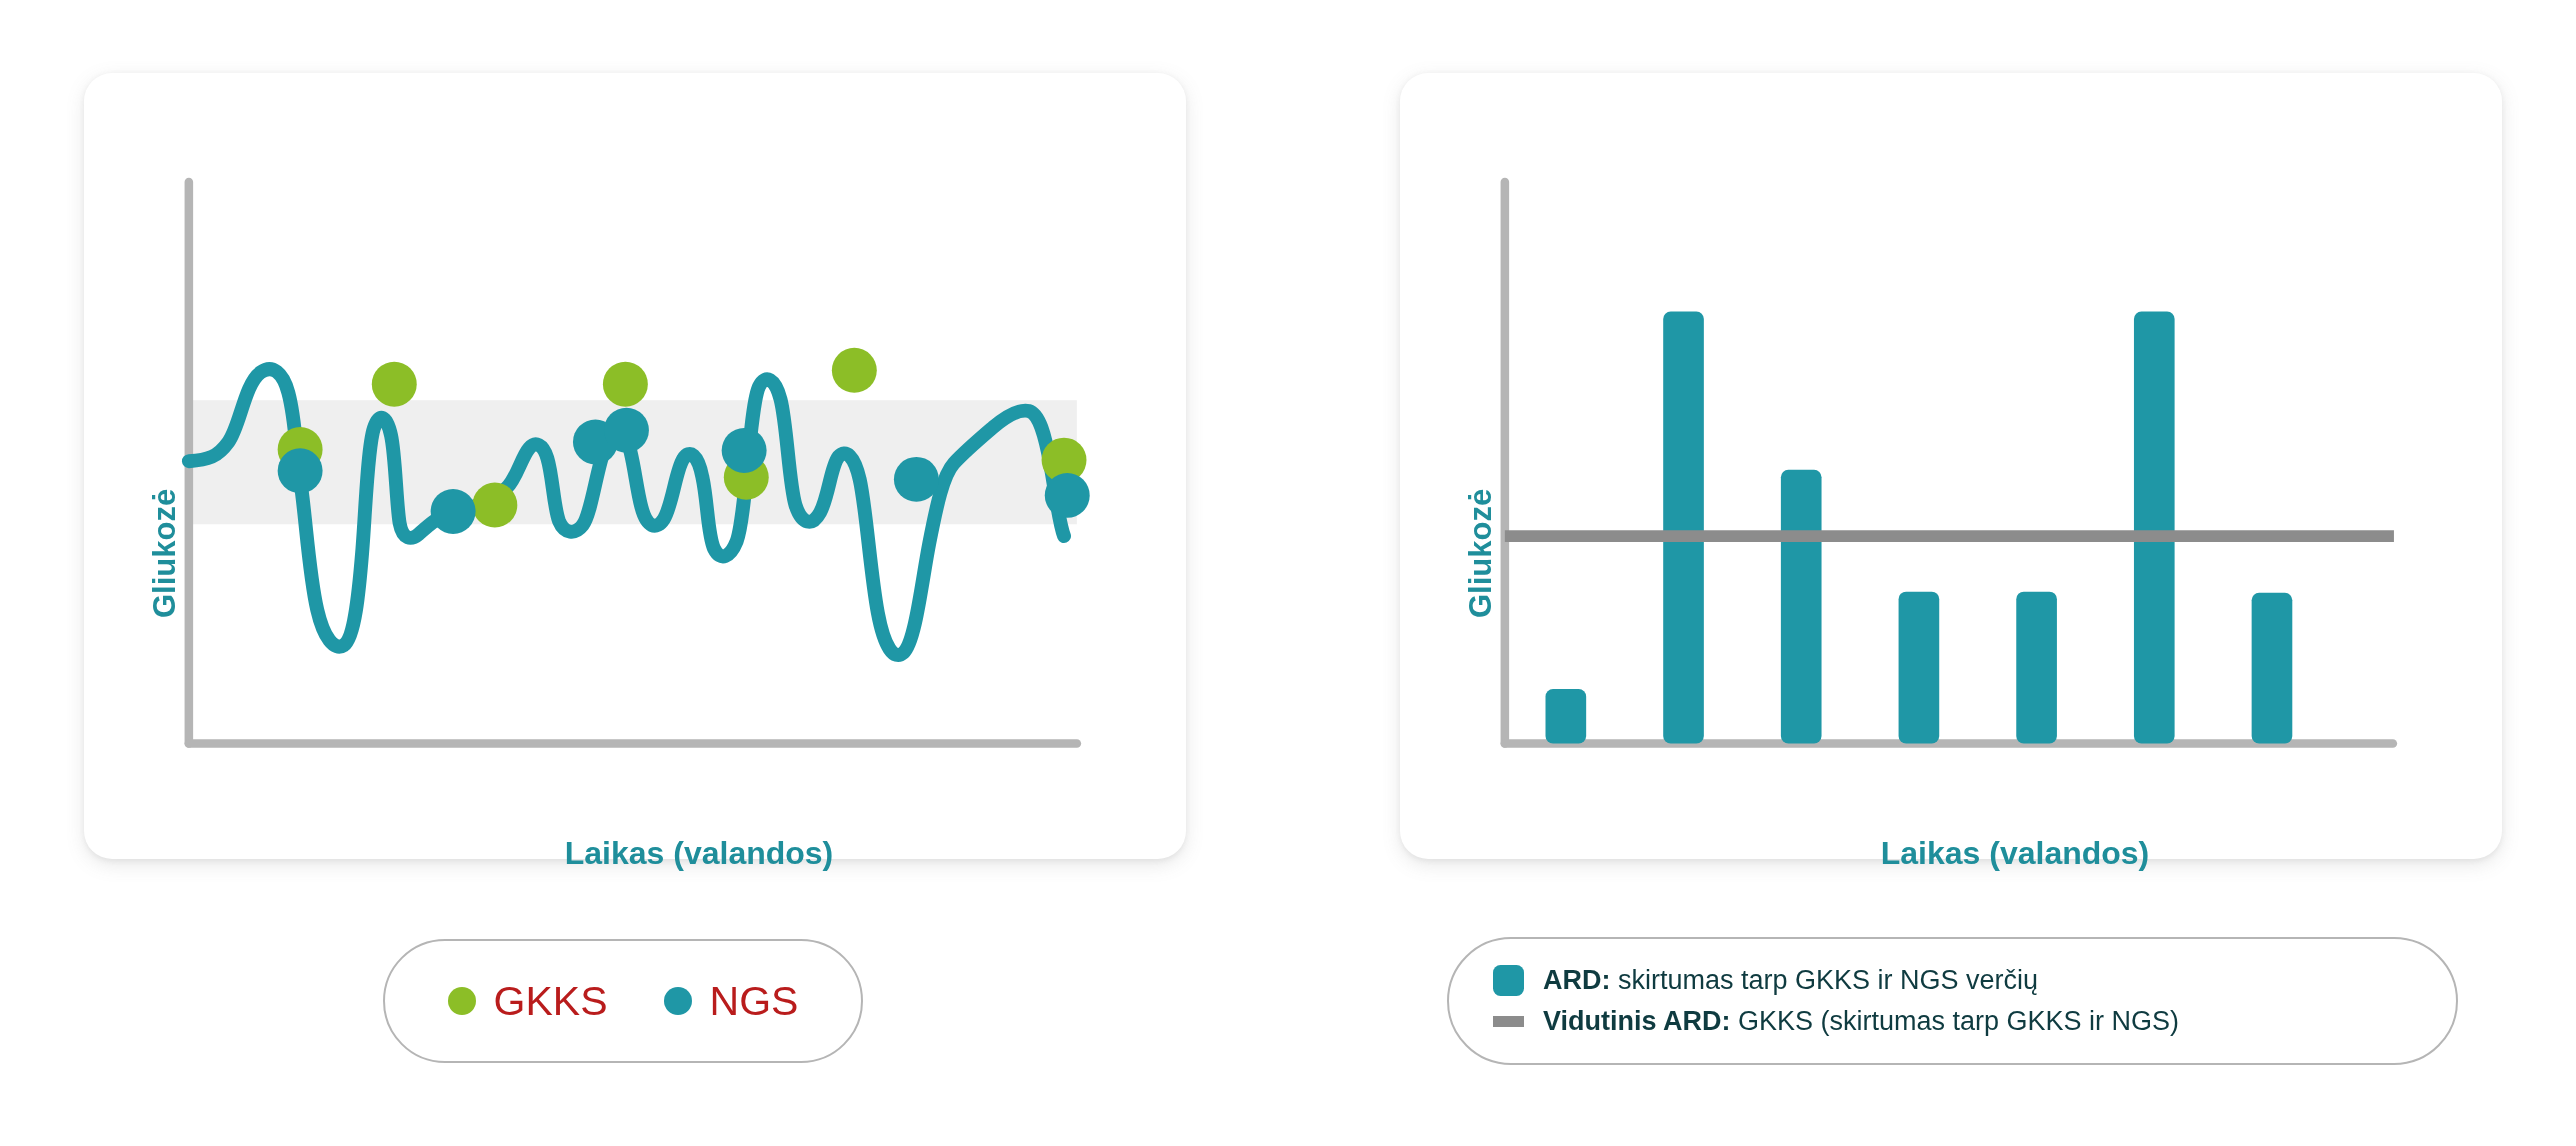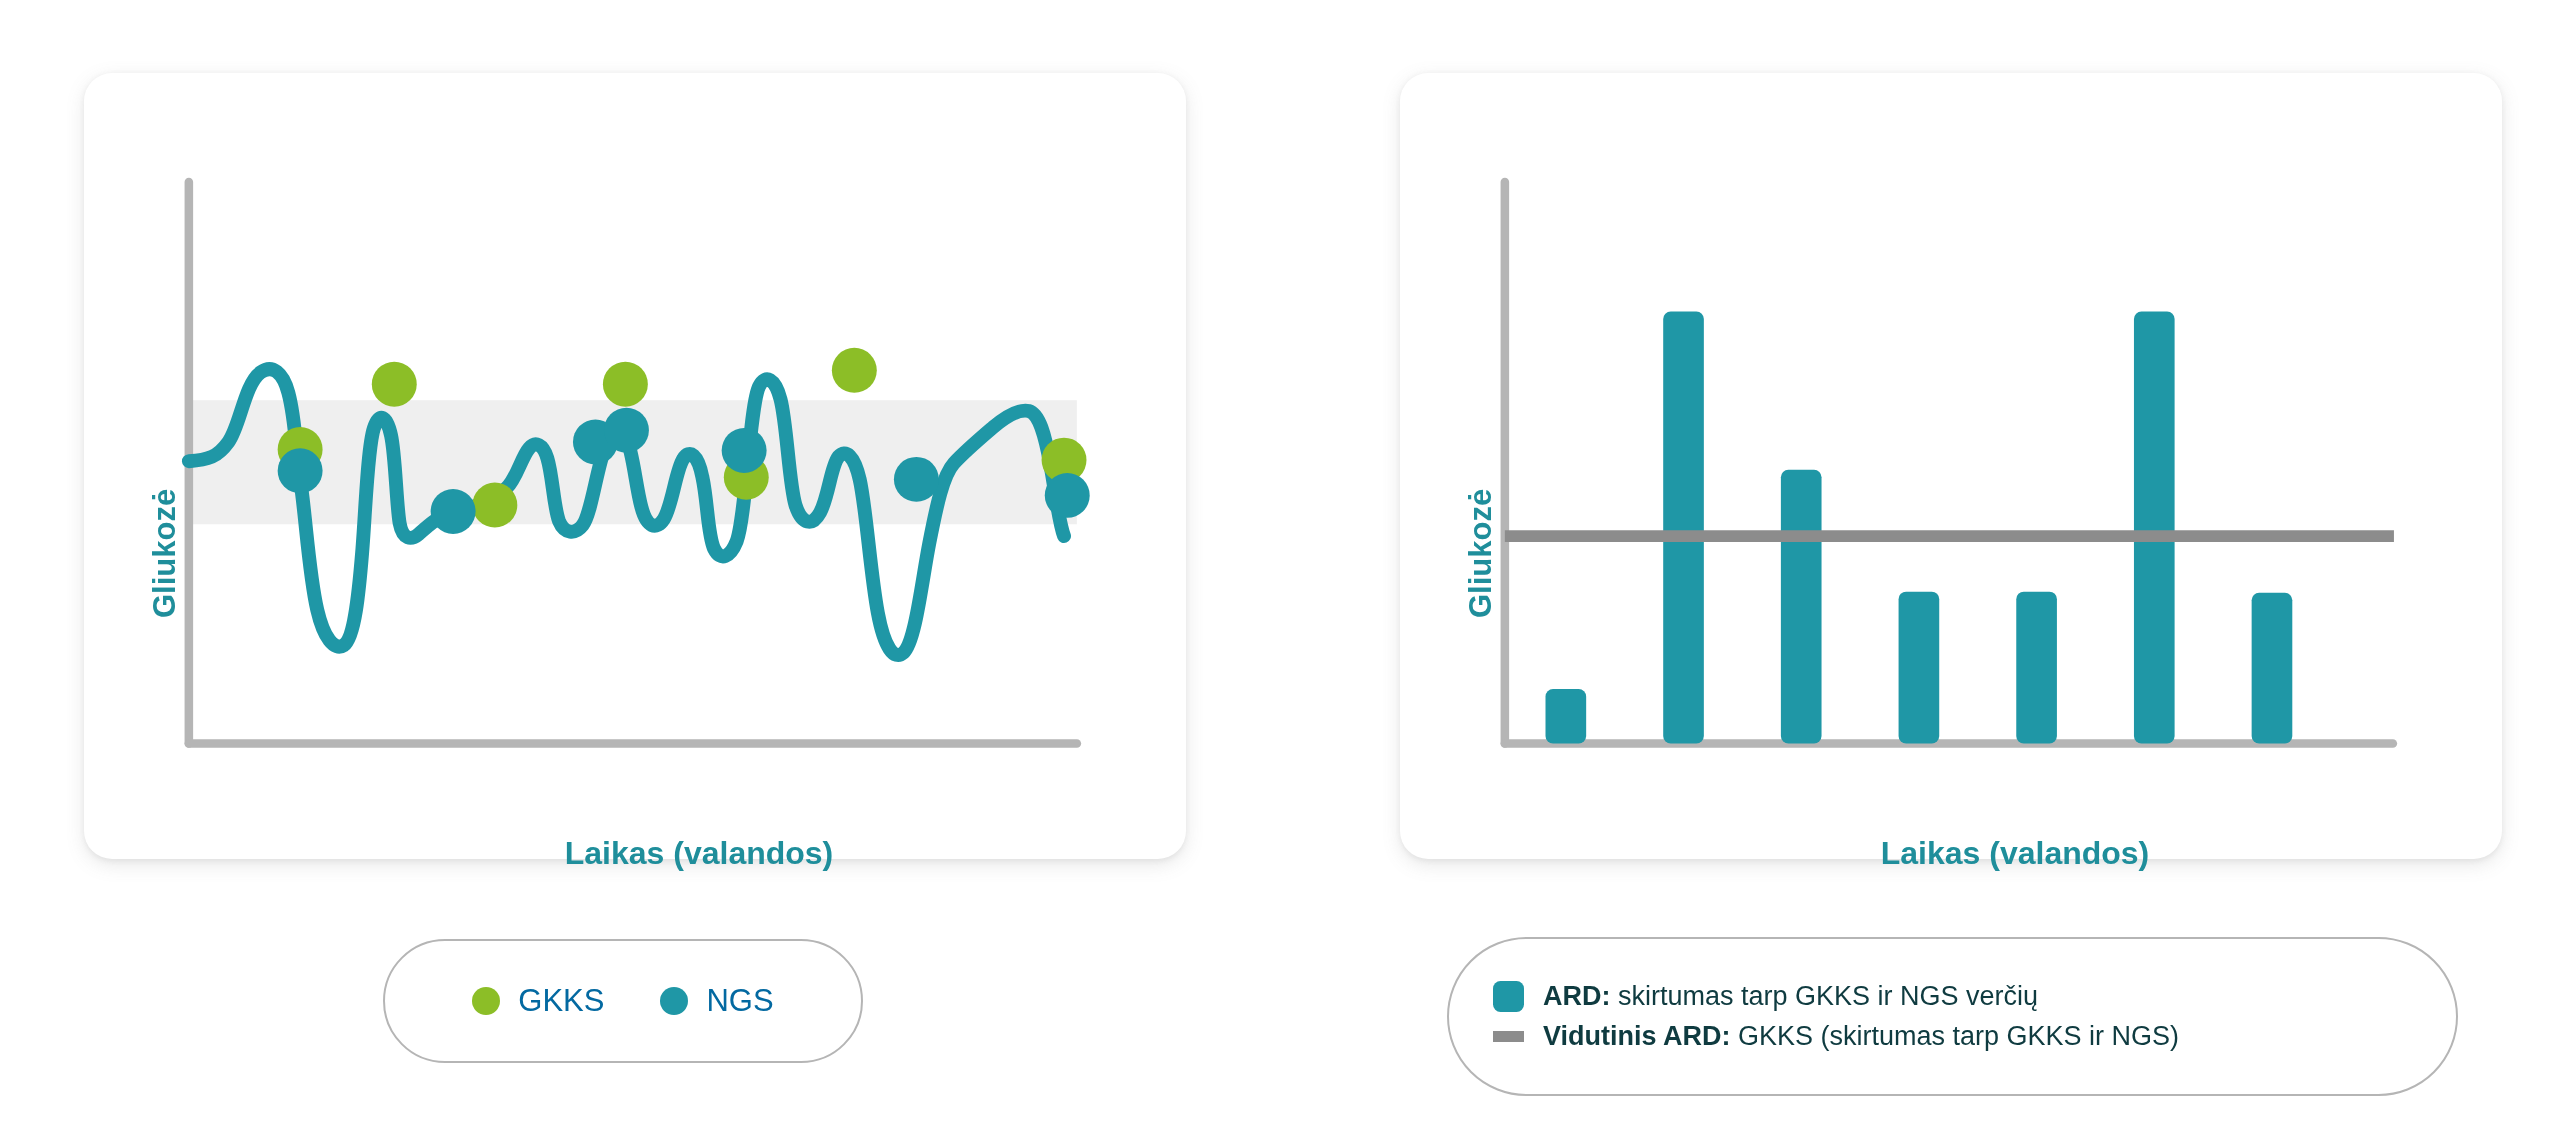--- a/index.html
+++ b/index.html
@@ -69,29 +69,29 @@
     left: 383px; top: 939px;
     width: 480px; height: 124px;
     gap: 0;
   }
   .legend-row-inline { display: flex; align-items: center; gap: 56px; }
   .legend-item { display: flex; align-items: center; gap: 18px; }
   .dot { width: 28px; height: 28px; border-radius: 50%; flex: none; }
   .dot.green { background: #8CBE27; }
   .dot.teal  { background: #1F97A6; }
   .legend-label {
-    font-size: 31px;
-    color: #0369a1;
+    font-size: 41px;
+    color: #b91c1c;
     font-family: "Liberation Sans", sans-serif;
     white-space: nowrap;
   }
 
   #legend-right {
     left: 1447px; top: 937px;
-    width: 1011px; height: 159px;
+    width: 1011px; height: 128px;
     flex-direction: column;
     align-items: flex-start;
     justify-content: center;
     padding-left: 44px;
     gap: 9.6px;
   }
   .legend-row { display: flex; align-items: center; gap: 19px; }
   .swatch-box {
     width: 31px; height: 31px;
     border-radius: 7.5px;

